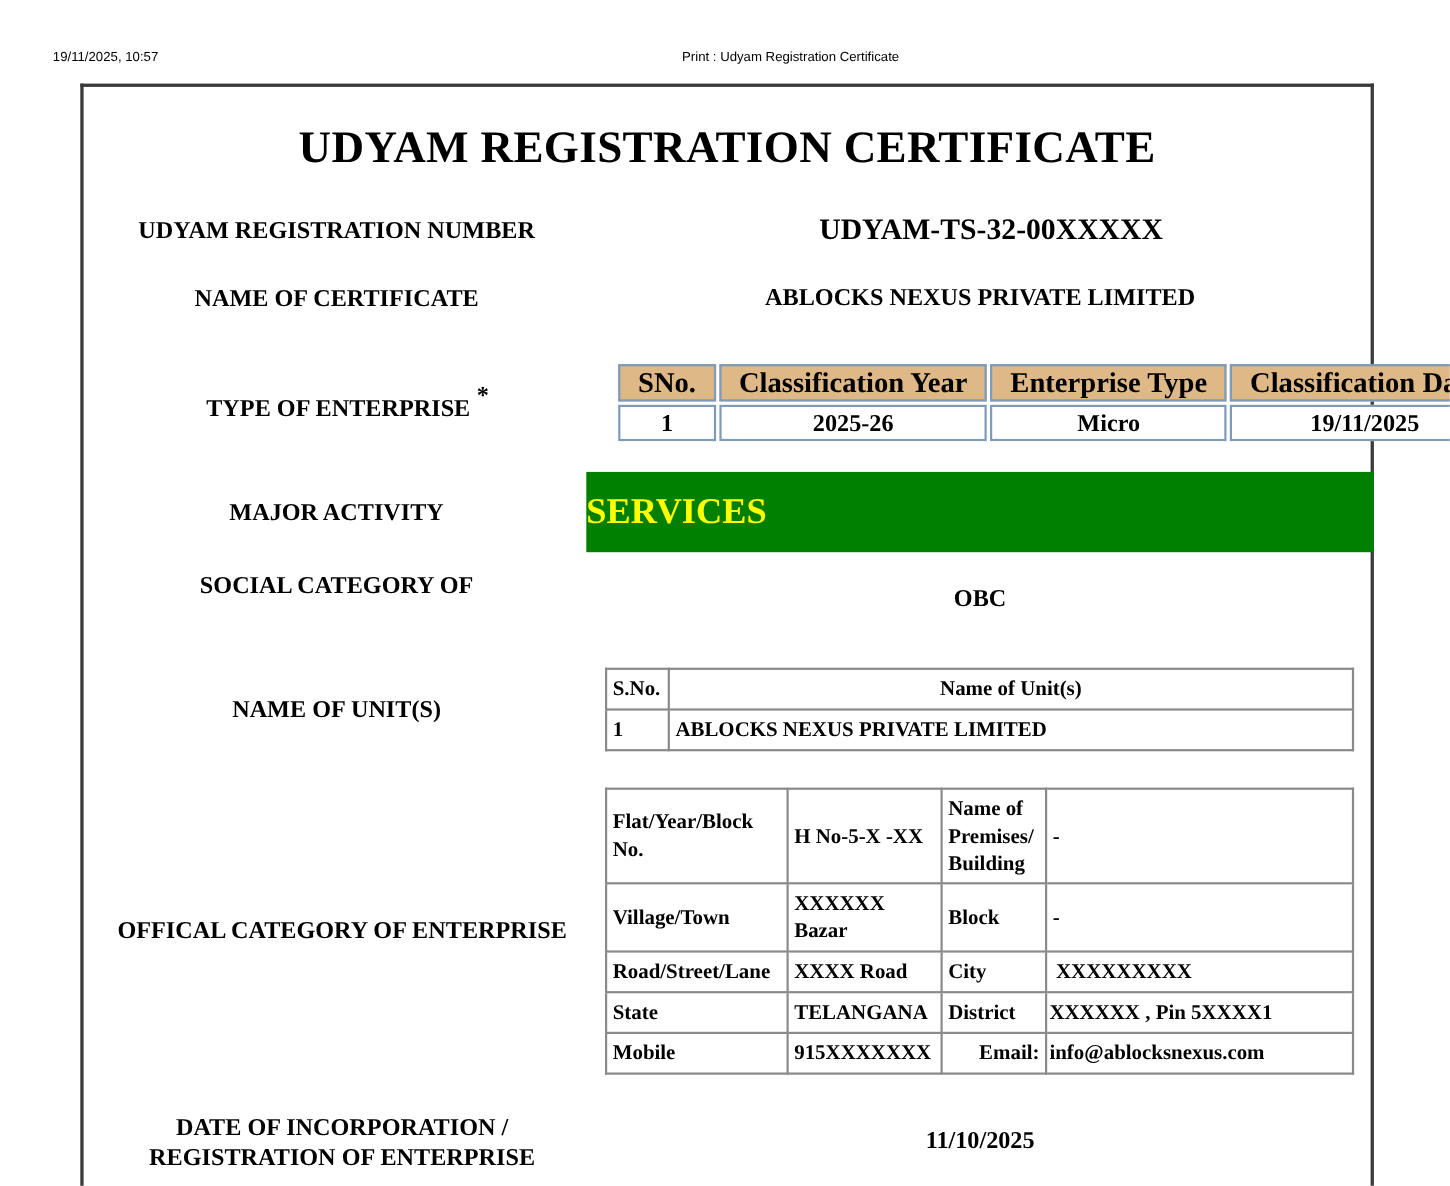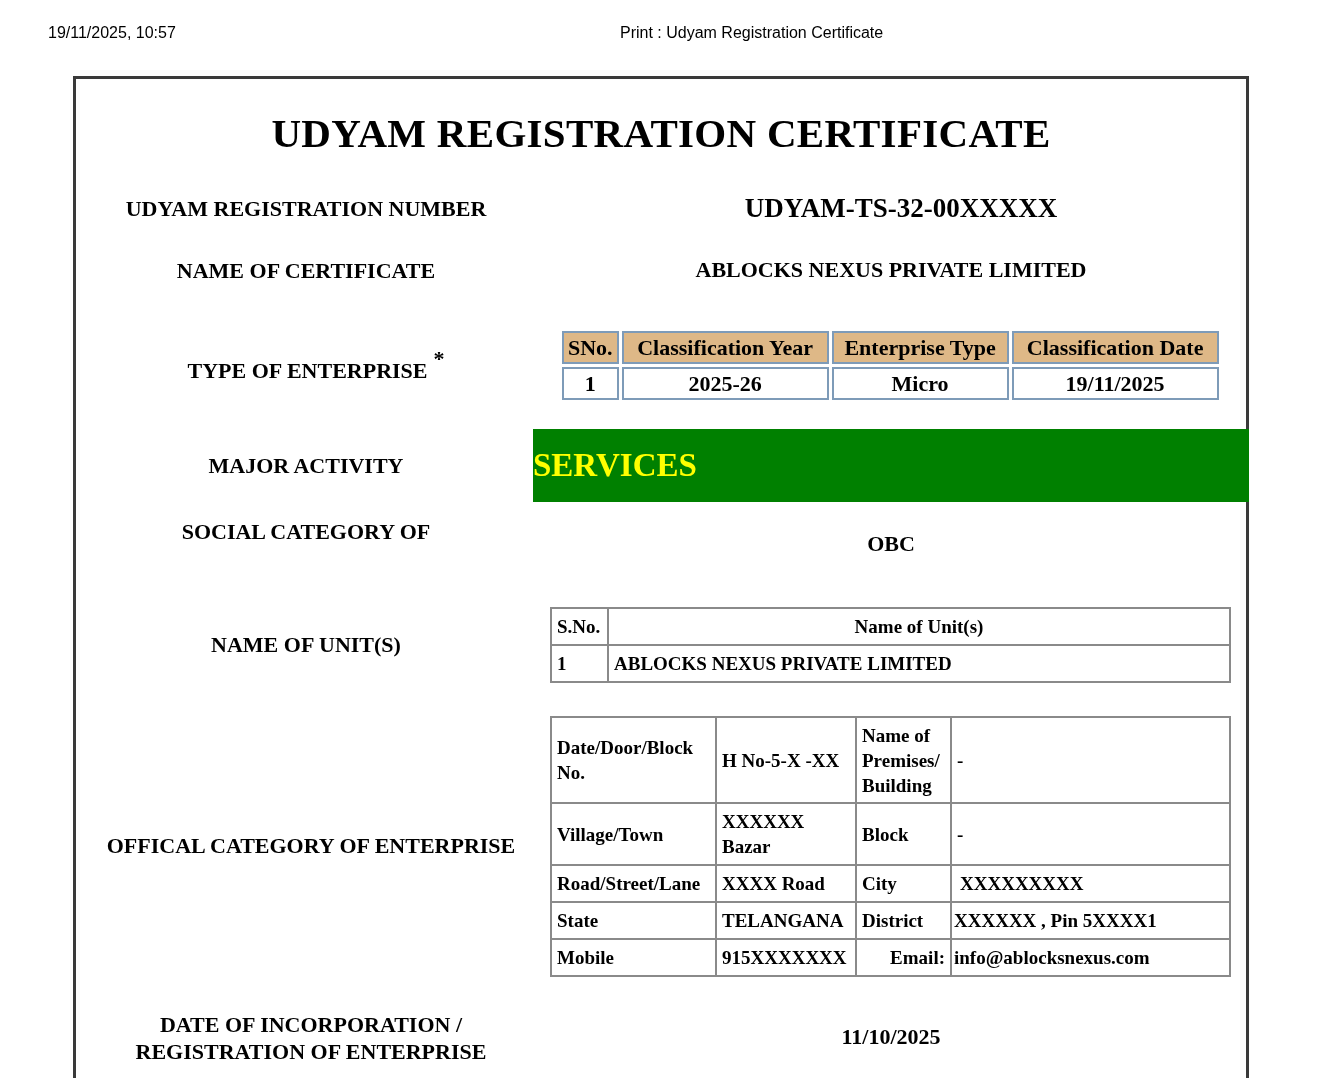--- a/index.html
+++ b/index.html
@@ -1,27 +1,27 @@
 <!DOCTYPE html>
 <html><head>
   <meta charset="utf-8">
   <style>
     html, body { margin: 0; padding: 0; background: #ffffff; }
     body { width: 1318px; height: 1078px; position: relative; overflow: hidden; font-family: "Liberation Serif", serif; color: #000; }
-    .print-header { position: absolute; top: 24px; left: 0; width: 1318px; height: 22px; font-family: "Liberation Sans", sans-serif; font-size: 16px; }
+    .print-header { position: absolute; top: 44px; left: 0; width: 1318px; height: 22px; font-family: "Liberation Sans", sans-serif; font-size: 12px; }
     .print-header .ts { position: absolute; left: 48px; top: 0; }
     .print-header .pt { position: absolute; left: 620px; top: 0; }
     .cert { position: absolute; left: 73px; top: 76px; width: 1176px; height: 1010px; border: 3px solid #3a3a3a; border-bottom: none; box-sizing: border-box; }
     .title { position: absolute; left: 0; top: 30px; width: 100%; text-align: center; font-size: 41px; font-weight: bold; letter-spacing: 0.3px; }
     .lbl { position: absolute; font-weight: bold; font-size: 22px; text-align: center; line-height: 27px; }
     .val { position: absolute; font-weight: bold; text-align: center; }
     .ast { font-size: 22px; position: relative; top: -12px; margin-left: 6px; }
     table { border-collapse: separate; }
     .cls-table { position: absolute; left: 483px; top: 249px; border-spacing: 3px; }
-    .cls-table th { background: #deb887; border: 2px solid #7e9bb8; font-size: 22px; padding: 0 4px; height: 29px; font-weight: bold; white-space: nowrap; }
+    .cls-table th { background: #deb887; border: 2px solid #7e9bb8; font-size: 26px; padding: 0 16px; height: 29px; font-weight: bold; white-space: nowrap; }
     .cls-table td { background: #fff; border: 2px solid #7e9bb8; font-size: 22px; font-weight: bold; text-align: center; height: 27px; }
     .services { position: absolute; left: 457px; top: 350px; width: 716px; height: 73px; background: #008000; color: #ffff00; font-size: 33px; font-weight: bold; display: flex; align-items: center; justify-content: flex-start; }
     .grid { position: absolute; border-collapse: collapse; border: 2px solid #8a8a8a; }
     .grid td, .grid th { border: 2px solid #8a8a8a; font-size: 19px; font-weight: bold; padding: 2px 5px; vertical-align: middle; text-align: left; line-height: 25px; }
     .unit-table { left: 474px; top: 528px; width: 681px; }
     .unit-table th { height: 31px; }
     .unit-table td { height: 31px; }
     .addr-table { left: 474px; top: 637px; width: 681px; }
   </style>
 </head>
@@ -84,21 +84,21 @@
       <td>1</td>
       <td>ABLOCKS NEXUS PRIVATE LIMITED</td>
     </tr>
   </tbody>
     </table>
 
   <div class="lbl" style="left:10px; top:753px; width:450px;">OFFICAL CATEGORY OF ENTERPRISE</div>
   <table class="grid addr-table">
     <tbody>
         <tr style="height:86px;">
-      <td style="width:153px;">Date/Door/Block No.</td>
+      <td style="width:153px;">Flat/Year/Block No.</td>
       <td style="width:128px;">H No-5-X -XX</td>
       <td style="width:83px;border-radius:25px;">Name of Premises/ Building</td>
       <td>-</td>
     </tr>
     <tr style="height:62px;">
       <td>Village/Town</td>
       <td>XXXXXX Bazar</td>
       <td>Block</td>
       <td>-</td>
     </tr>

